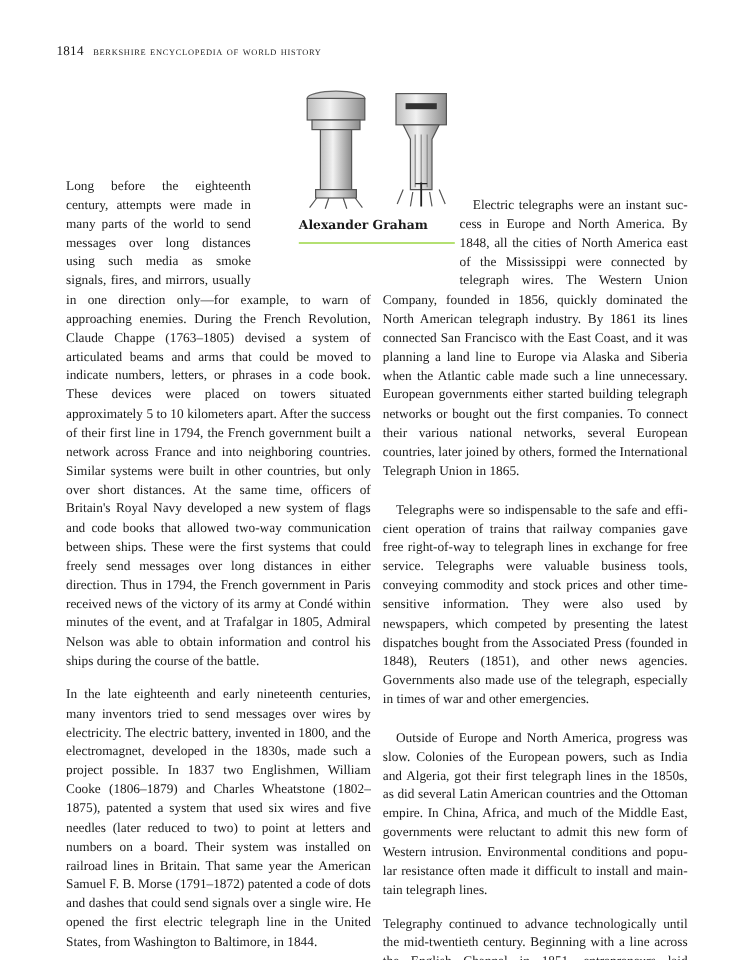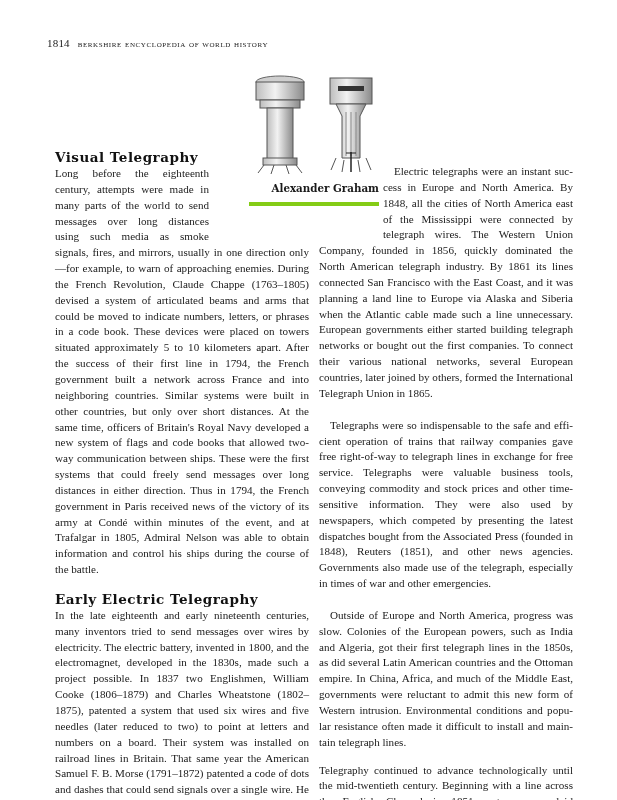--- a/index.html
+++ b/index.html
@@ -25,21 +25,21 @@
     }
     .spacer { height: 12px; }
     .wrap-left-box { float: right; width: 100px; height: 95px; }
     .wrap-right-box { float: left; width: 64px; height: 95px; }
     .figure {
       position: absolute; left: 246px; top: 72px; width: 140px;
     }
     .figure svg { display: block; }
     .caption {
       position: absolute; left: 249px; top: 181px; width: 130px; font-family: "DejaVu Serif", serif;
-      font-weight: bold; font-size: 10.3px; line-height: 15.5px; padding-bottom: 5px; border-bottom: 4px solid #84cc16; text-align: right;
+      font-weight: bold; font-size: 10.3px; line-height: 15.5px; padding-bottom: 5px; border-bottom: 1px solid #84cc16;
     }
   </style>
 </head>
 <body>
 
 <div class="running-head">
   <span class="page-num">1814</span>
   <span class="book-title">Berkshire Encyclopedia of World History</span>
 </div>
 
@@ -69,24 +69,22 @@
     <path d="M90 86 l-5 12 M98 88 l-2 12 M112 88 l2 12 M120 86 l5 12" stroke="#555" fill="none"></path>
   </svg>
 </div>
 
 <div class="caption">
   <div>Alexander Graham</div>
 </div>
 
 <div class="col col-left">
   <div class="wrap-left-box"></div>
-  <h2 class="section">Visual Telegraphy</h2>
   <p>Long before the eighteenth century, attempts were made in many parts of the world to send messages over long distances using such media as smoke signals, fires, and mirrors, usually in one direction only—for example, to warn of approach­ing enemies. During the French Revolution, Claude Chappe (1763–1805) devised a system of articulated beams and arms that could be moved to indicate num­bers, letters, or phrases in a code book. These devices were placed on towers situated approximately 5 to 10 kilometers apart. After the success of their first line in 1794, the French government built a network across France and into neighboring countries. Similar systems were built in other countries, but only over short dis­tances. At the same time, officers of Britain's Royal Navy developed a new system of flags and code books that allowed two-way communication between ships. These were the first systems that could freely send mes­sages over long distances in either direction. Thus in 1794, the French government in Paris received news of the victory of its army at Condé within minutes of the event, and at Trafalgar in 1805, Admiral Nelson was able to obtain information and control his ships during the course of the battle.</p>
   <div class="spacer"></div>
-  <h2 class="section">Early Electric Telegraphy</h2>
   <p>In the late eighteenth and early nineteenth centuries, many inventors tried to send messages over wires by elec­tricity. The electric battery, invented in 1800, and the elec­tromagnet, developed in the 1830s, made such a project possible. In 1837 two Englishmen, William Cooke (1806–1879) and Charles Wheatstone (1802–1875), patented a system that used six wires and five needles (later reduced to two) to point at letters and numbers on a board. Their system was installed on railroad lines in Britain. That same year the American Samuel F. B. Morse (1791–1872) patented a code of dots and dashes that could send signals over a single wire. He opened the first electric telegraph line in the United States, from Wash­ington to Baltimore, in 1844.</p>
 </div>
 
 <div class="col col-right">
   <div class="wrap-right-box"></div>
   <p class="indent">Electric telegraphs were an instant suc­cess in Europe and North America. By 1848, all the cities of North America east of the Mississippi were connected by telegraph wires. The Western Union Company, founded in 1856, quickly dominated the North American telegraph industry. By 1861 its lines connected San Francisco with the East Coast, and it was planning a land line to Europe via Alaska and Siberia when the Atlantic cable made such a line unnecessary. European governments either started building telegraph networks or bought out the first com­panies. To connect their various national networks, sev­eral European countries, later joined by others, formed the International Telegraph Union in 1865.</p>
   <p class="indent">Telegraphs were so indispensable to the safe and effi­cient operation of trains that railway companies gave free right-of-way to telegraph lines in exchange for free serv­ice. Telegraphs were valuable business tools, conveying commodity and stock prices and other time-sensitive information. They were also used by newspapers, which competed by presenting the latest dispatches bought from the Associated Press (founded in 1848), Reuters (1851), and other news agencies. Governments also made use of the telegraph, especially in times of war and other emergencies.</p>
   <p class="indent">Outside of Europe and North America, progress was slow. Colonies of the European powers, such as India and Algeria, got their first telegraph lines in the 1850s, as did several Latin American countries and the Ottoman empire. In China, Africa, and much of the Middle East, governments were reluctant to admit this new form of Western intrusion. Environmental conditions and popu­lar resistance often made it difficult to install and main­tain telegraph lines.</p>
   <div class="spacer"></div>
   <p>Telegraphy continued to advance technologically until the mid-twentieth century. Beginning with a line across the English Channel in 1851, entrepreneurs laid insulated cables across seas and oceans. After several spectacular failures, the technology was finally perfected in 1865 and</p>

